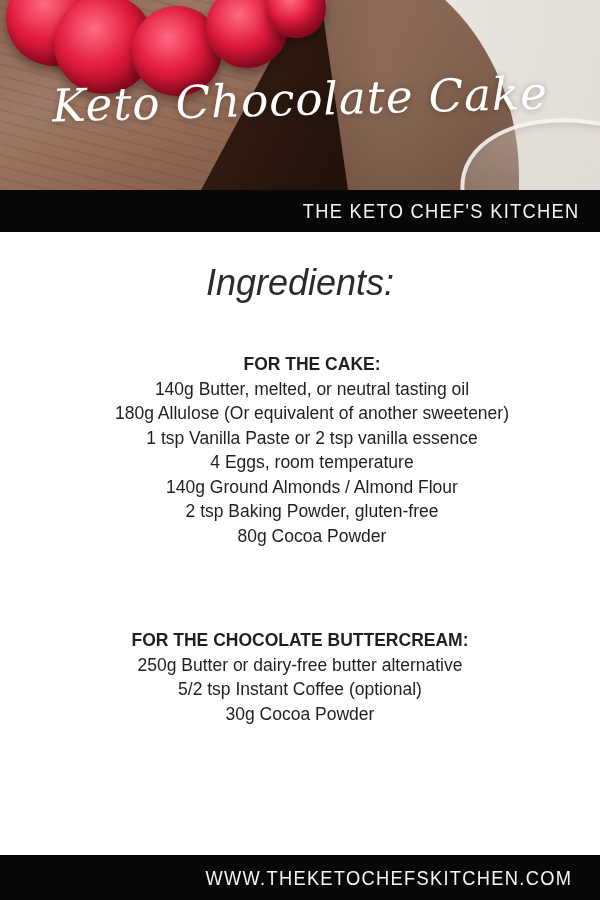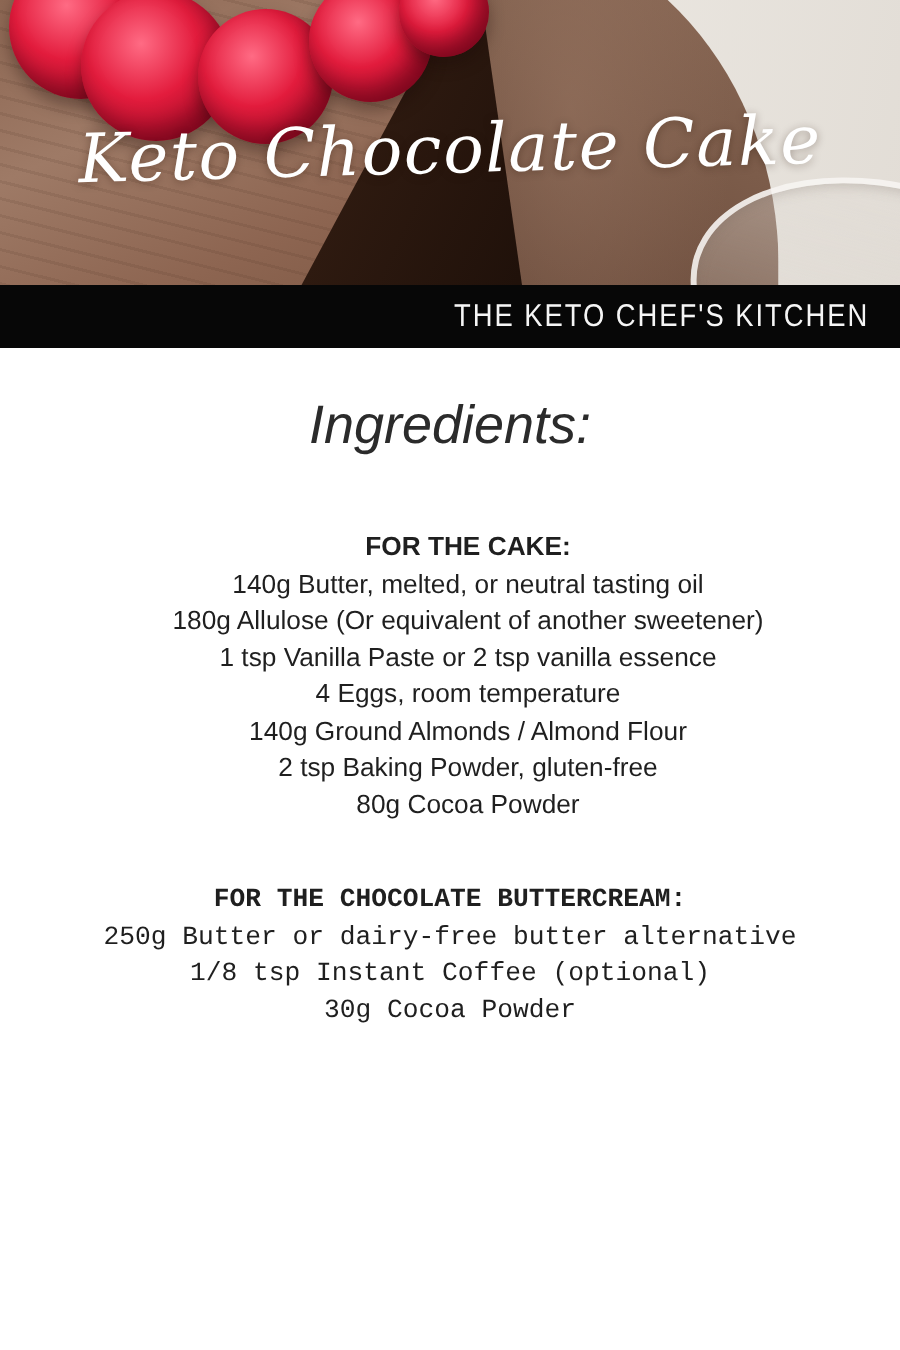--- a/index.html
+++ b/index.html
@@ -97,21 +97,21 @@
     position:absolute;top:232px;left:0;width:600px;
     text-align:center;color:var(--body_text,#1f1f1f);
   }
   .script-heading{
     margin-top:18px;height:66px;line-height:66px;
     font-family:Liberation Sans, sans-serif;font-style:italic;
     font-size:36px;color:#2b2b2b;letter-spacing:0px;
   }
   .section{font-size:17.5px;line-height:24.5px;}
   .sec1{margin-top:36px;margin-left:24px;}
-  .sec2{margin-top:40px;font-family:Liberation Mono, monospace;}
+  .sec2{margin-top:80px;}
   .section-heading{font-weight:bold;}
 </style>
 </head>
 <body>
 
 <div class="pin">
 
   <div class="photo">
     <div class="cake-right speckle"></div>
     <div class="slice-gap"></div>
@@ -139,19 +139,22 @@
       <div>1 tsp Vanilla Paste or 2 tsp vanilla essence</div>
       <div>4 Eggs, room temperature</div>
       <div>140g Ground Almonds / Almond Flour</div>
       <div>2 tsp Baking Powder, gluten-free</div>
       <div>80g Cocoa Powder</div>
     </div>
 
     <div class="section sec2">
       <div class="section-heading">FOR THE CHOCOLATE BUTTERCREAM:</div>
       <div>250g Butter or dairy-free butter alternative</div>
-      <div>1/8 tsp Instant Coffee (optional)</div>
+      <div>5/2 tsp Instant Coffee (optional)</div>
       <div>30g Cocoa Powder</div>
     </div>
   </div>
 
+  <div class="banner banner-bottom">
+    <span>WWW.THEKETOCHEFSKITCHEN.COM</span>
+  </div>
 
 </div>
 
 </body></html>

